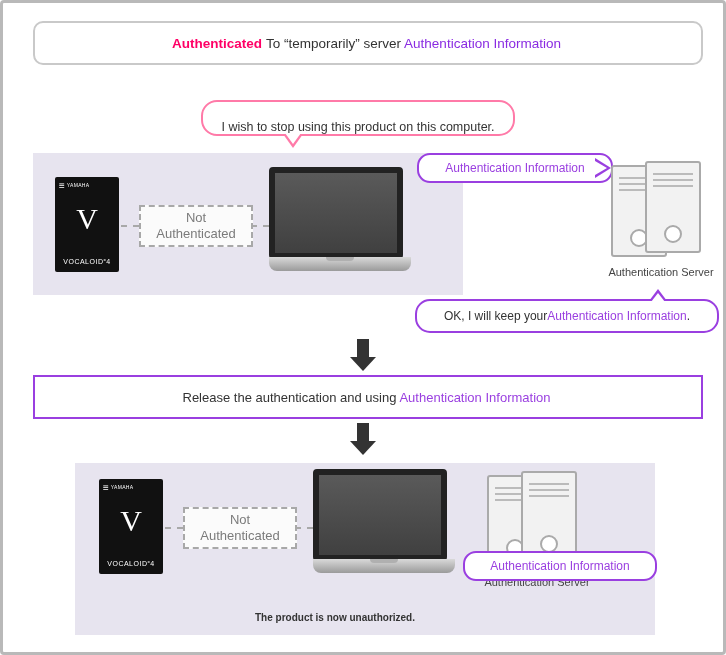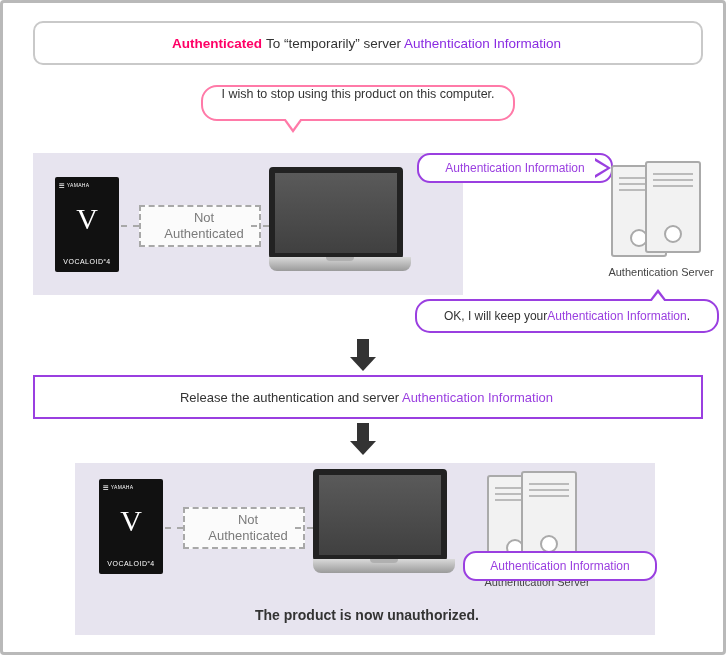--- a/index.html
+++ b/index.html
@@ -37,30 +37,30 @@
     color: #333;
     background: #fff;
   }
   .top-banner .hl-pink { color: #ff0066; font-weight: bold; margin-right: 4px; }
   .top-banner .hl-purple { color: #8a2be2; margin: 0 3px; }
 
   
   .speech-pink {
     position: absolute;
     left: 198px;
-    top: 82px;
+    top: 97px;
     width: 310px;
     height: 32px;
     border: 2px solid #ff7aa8;
     border-radius: 16px;
     background: #fff;
     color: #333;
     font-size: 12.5px;
     display: flex;
-    align-items: flex-start;
+    align-items: flex-end;
     justify-content: center;
   }
   .speech-pink::after {
     content: "";
     position: absolute;
     bottom: -14px;
     left: 80px;
     width: 0; height: 0;
     border-left: 10px solid transparent;
     border-right: 10px solid transparent;
@@ -183,21 +183,21 @@
 
   
   .not-auth {
     position: absolute;
     width: 110px; height: 38px;
     border: 2px dashed #a8a8a8;
     background: #fbfbfb;
     color: #7b7b7b;
     font-size: 13px;
     line-height: 1.2;
-    display:flex; align-items:center; justify-content:center; text-align:center;padding-left:8px;
+    display:flex; align-items:center; justify-content:center; text-align:center;
   }
 
   
   .auth-tag-arrow {
     position:absolute;
     height: 26px;
     border: 2px solid #9a3fe0;
     border-radius: 13px;
     background:#fff;
     color:#9a3fe0;
@@ -290,21 +290,21 @@
     border-radius:13px;
     background:#fff;
     color:#9a3fe0;
     font-size:12px;
     display:flex; align-items:center; justify-content:center;
     padding:0 10px;
   }
 
   .footer-text {
     position:absolute;
-    font-size:14px;
+    font-size:10px;
     color:#333;
     font-weight:bold;
   }
 
   .dash-line-h {
     position:absolute;
     height:0;
     border-top: 2px dashed #a8a8a8;
   }
 </style>
@@ -364,21 +364,21 @@
     <span class="hl-purple">Authentication Information</span>
     <span>.</span>
   </div>
 
   <div class="down-arrow" style="top:336px;">
     <div class="shaft"></div>
       <div class="head"></div>
   </div>
 
   <div class="mid-box" style="top:372px;">
-    <span>Release the authentication and server </span>
+    <span>Release the authentication and using </span>
     <span class="hl-purple">Authentication Information</span>
   </div>
 
   <div class="down-arrow" style="top:420px;">
     <div class="shaft"></div>
       <div class="head"></div>
   </div>
 
   <div class="panel2">
 

